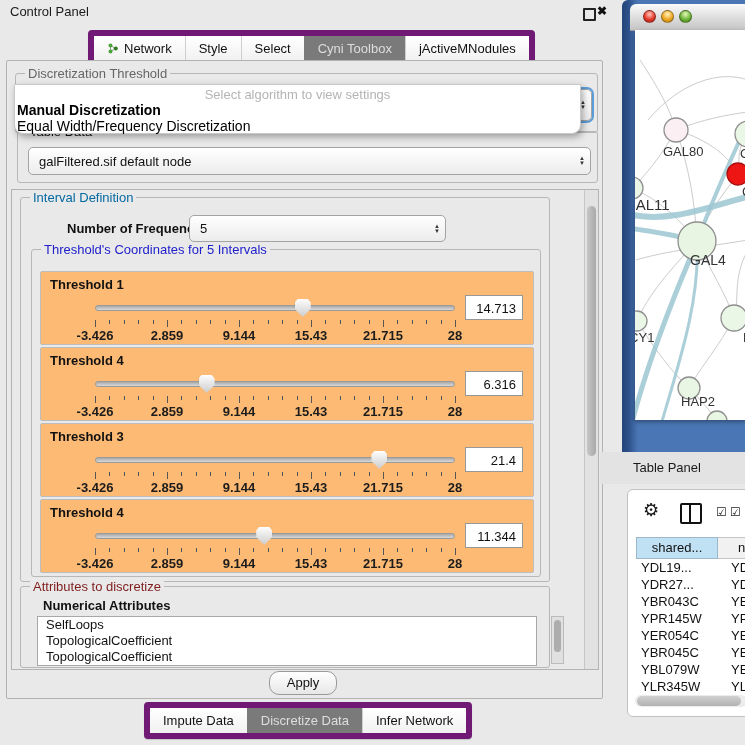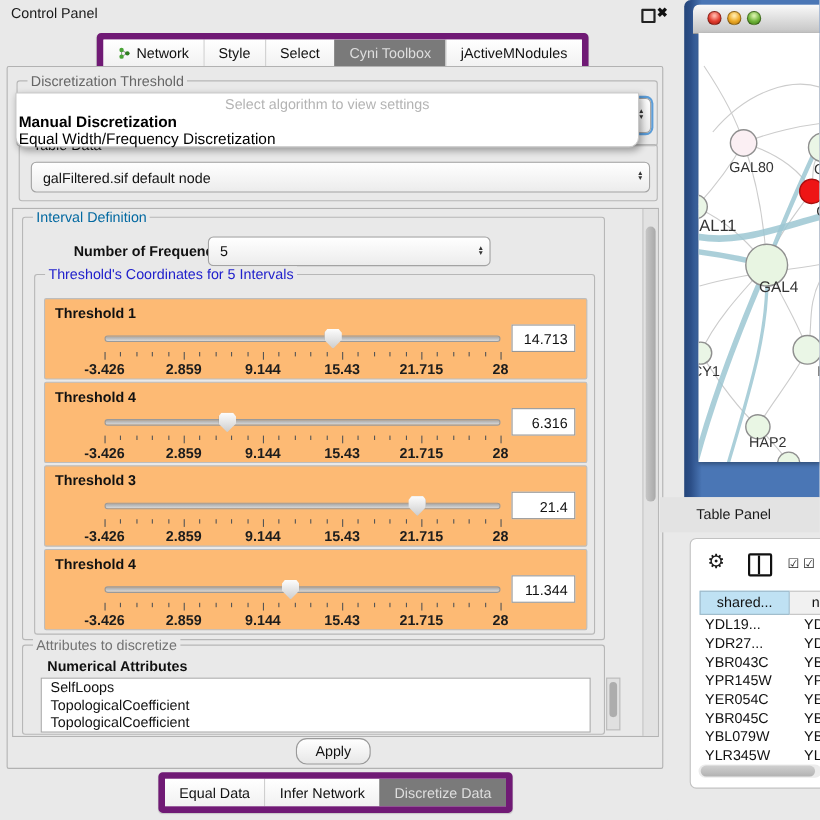--- a/index.html
+++ b/index.html
@@ -63,21 +63,21 @@
     clip-path:polygon(18% 0,82% 0,100% 20%,100% 55%,50% 100%,0 55%,0 20%);
     filter:drop-shadow(0 0 1px #777);}
   .sl-scale{position:absolute;left:0;top:20px;width:100%;height:22px;}
   .sl-scale i{position:absolute;top:0;width:1px;height:4px;background:#555;font-style:normal;}
   .sl-scale i.major{height:7px;}
   .sl-scale b{position:absolute;top:8px;transform:translateX(-50%);font-size:13px;color:#1c1c1c;white-space:nowrap;}
   .sl-value{position:absolute;left:424px;top:23px;width:58px;height:25px;background:#fff;
     border:1px solid #979797;font-size:13px;text-align:right;line-height:25px;padding-right:6px;box-sizing:border-box;}
   
   #attr-group{left:8px;top:396px;width:528px;height:80px;}
-  #attr-group>.group-label{color:#737373;}
+  #attr-group>.group-label{color:#7f1d1d;}
   #attr-sub{position:absolute;left:22px;top:11px;font-size:13px;font-weight:bold;}
   #attr-list{position:absolute;left:16px;top:29px;width:498px;height:48px;background:#fff;
     border:1px solid #a8a8a8;overflow:hidden;}
   .attr-item{font-size:13px;line-height:16px;padding-left:8px;white-space:nowrap;}
   #attr-scrollbar{position:absolute;left:530px;top:29px;width:13px;height:48px;background:#e0e0e0;border:1px solid #bbb;box-sizing:border-box;}
   #attr-thumb{position:absolute;left:2px;top:3px;width:7px;height:32px;border-radius:4px;background:#adadad;}
   
   #apply-btn{position:absolute;left:262px;top:610px;width:66px;height:22px;border:1px solid #9a9a9a;
     border-radius:10px;background:linear-gradient(#ffffff,#e7e7e7);font-size:13px;text-align:center;line-height:21px;}
   
@@ -383,27 +383,27 @@
       <div id="v-scrollbar">
           <div id="v-thumb"></div>
         </div>
     </div>
 
     <div id="apply-btn">Apply</div>
   </div>
 
   <div id="bottom-tabs" class="seg-bar">
     <div class="seg">
-        <span>Equal Data</span>
+        <span>Impute Data</span>
+      </div>
+    <div class="seg sel">
+        <span>Discretize Data</span>
       </div>
     <div class="seg">
         <span>Infer Network</span>
-      </div>
-    <div class="seg sel">
-        <span>Discretize Data</span>
       </div>
   </div>
 </div>
 
 <div id="net-window">
   <div id="net-titlebar">
     <span id="tl-red" class="tl"></span>
     <span id="tl-yellow" class="tl"></span>
     <span id="tl-green" class="tl"></span>
   </div>

